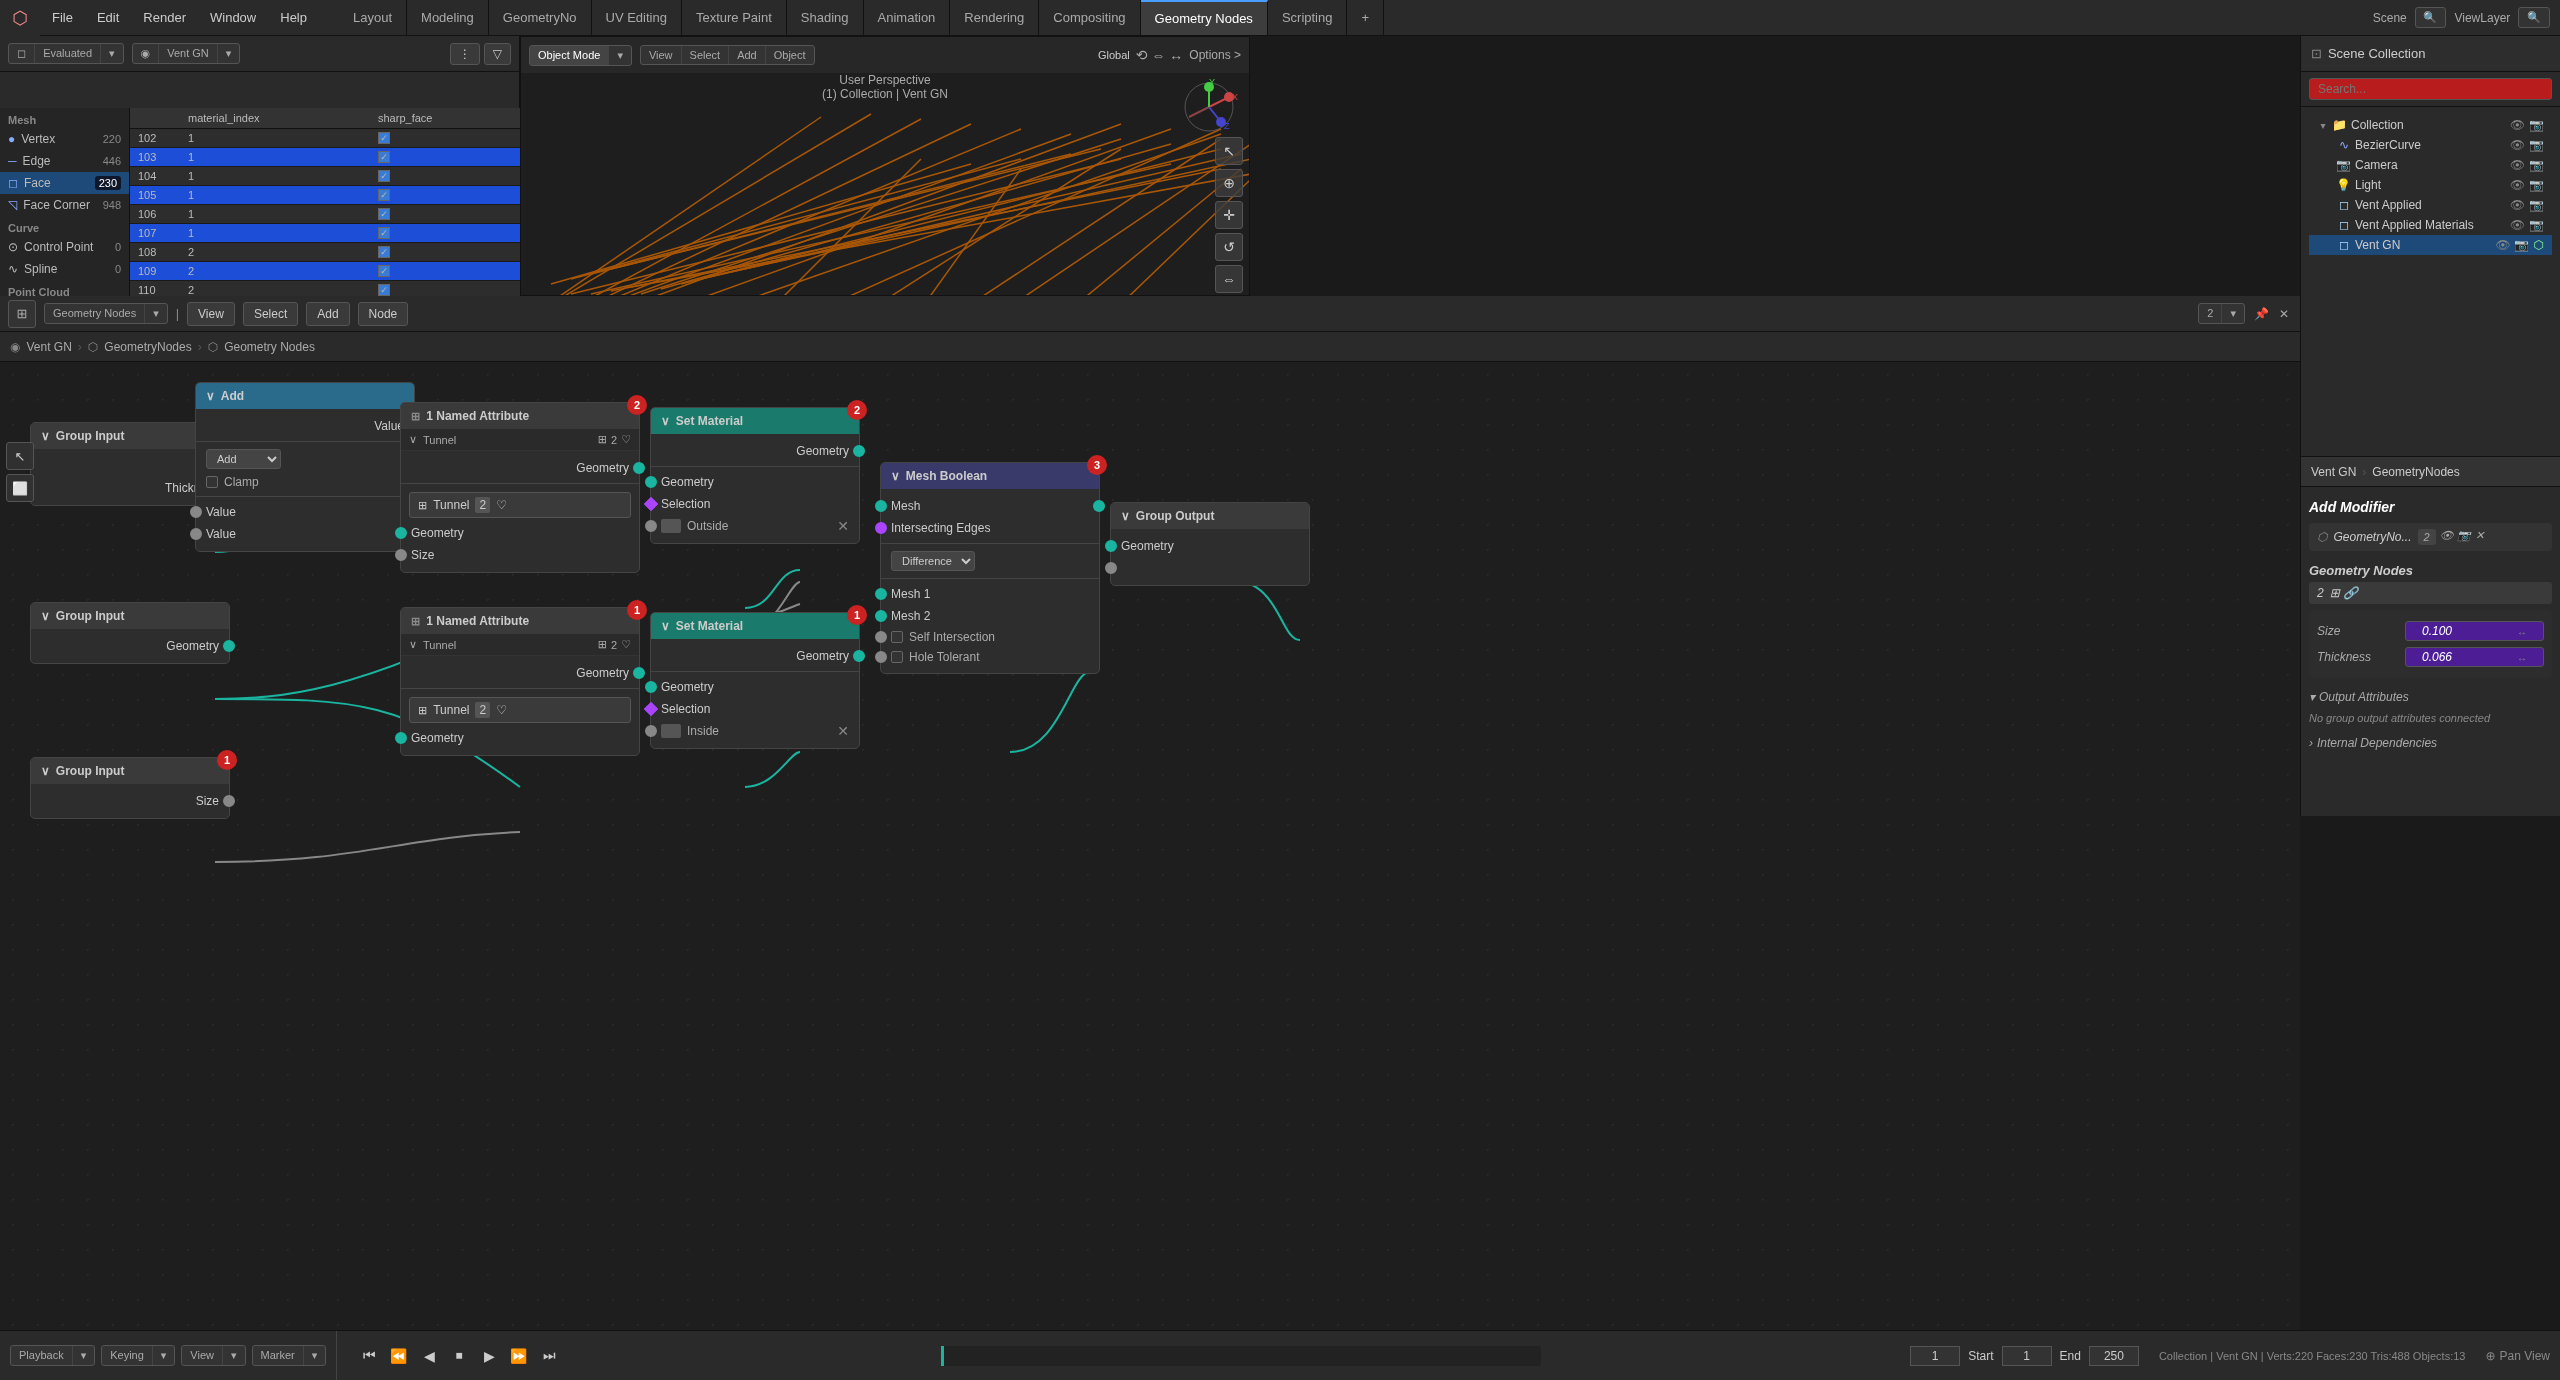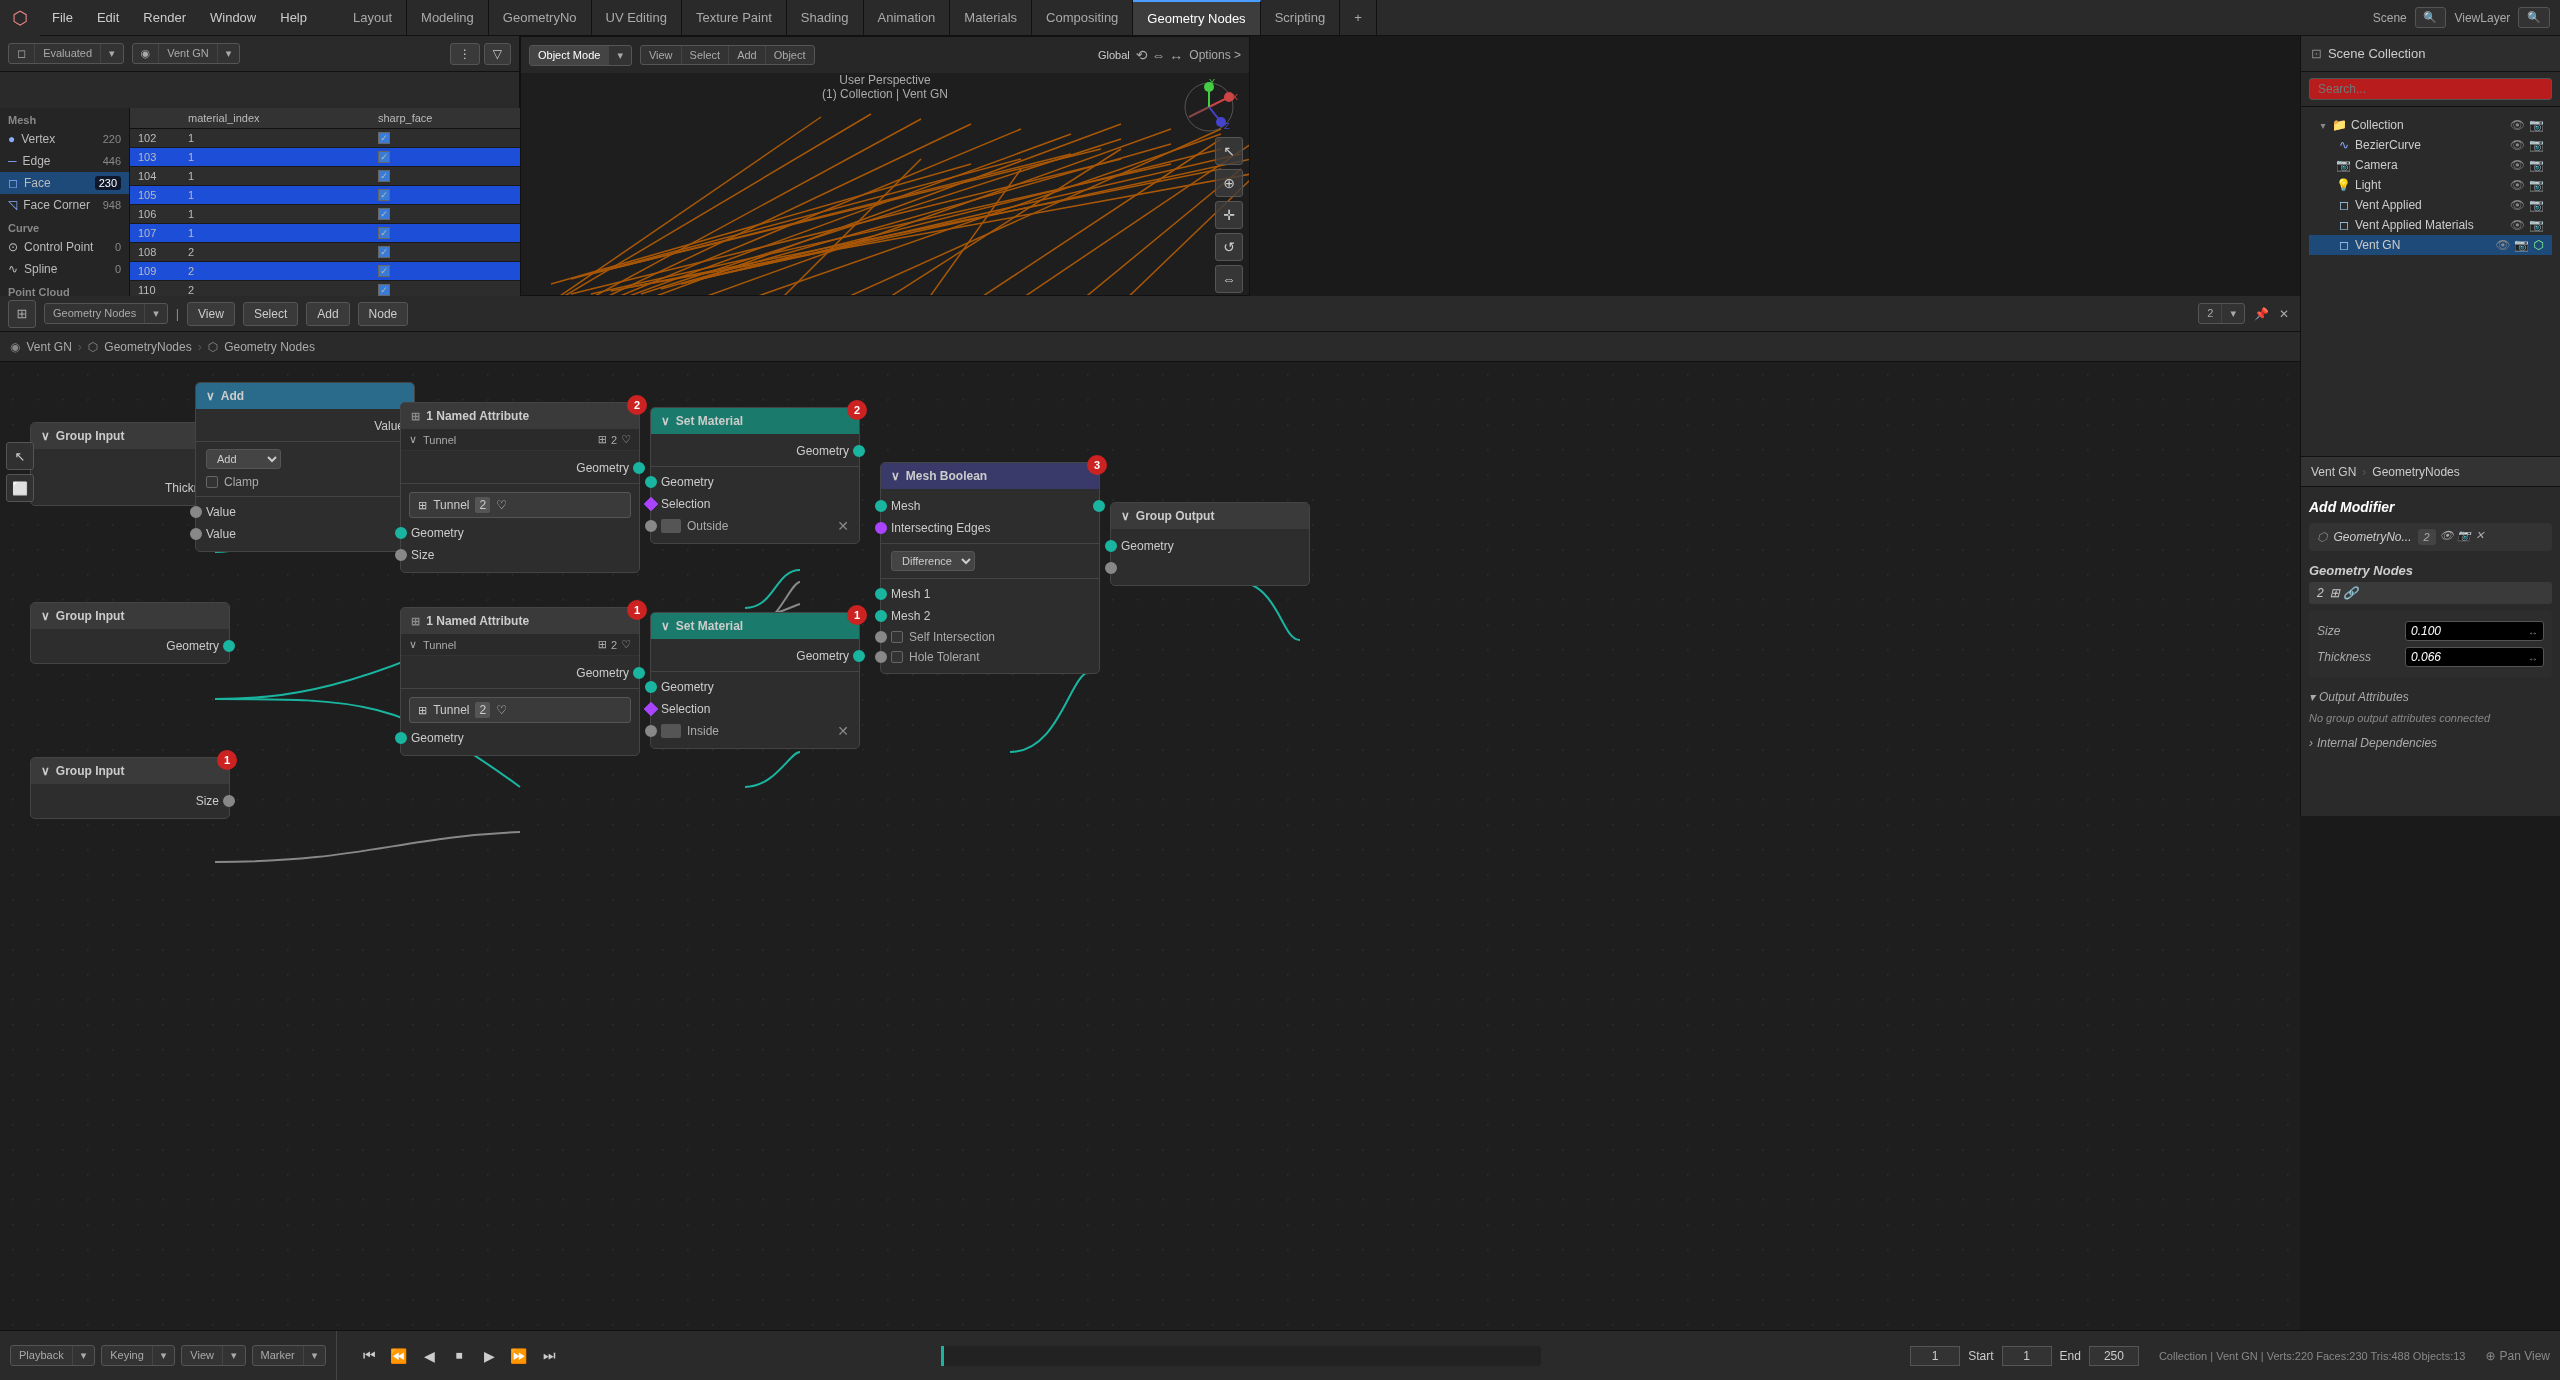--- a/index.html
+++ b/index.html
@@ -643,24 +643,24 @@
       padding: 3px 0;
       font-size: 12px;
       gap: 8px;
     }
     .gn-prop-label {
       width: 80px;
       color: #aaa;
     }
     .gn-prop-val {
       flex: 1;
-      background: #000000;
+      background: #4c1d95;
       border: 1px solid #555;
       color: #fff;
-      padding: 2px 5px;
+      padding: 2px 16px;
       border-radius: 3px;
       font-size: 12px;
       display: flex;
       align-items: center;
       justify-content: space-between;
     }
 
     
     .ne-top-area {
       position: absolute;
@@ -726,21 +726,21 @@
     <div class="menu-item">Help</div>
   </div>
   <div class="workspace-tabs">
     <div class="workspace-tab">Layout</div>
     <div class="workspace-tab">Modeling</div>
     <div class="workspace-tab">GeometryNo</div>
     <div class="workspace-tab">UV Editing</div>
     <div class="workspace-tab">Texture Paint</div>
     <div class="workspace-tab">Shading</div>
     <div class="workspace-tab">Animation</div>
-    <div class="workspace-tab">Materials</div>
+    <div class="workspace-tab">Rendering</div>
     <div class="workspace-tab">Compositing</div>
     <div class="workspace-tab active">Geometry Nodes</div>
     <div class="workspace-tab">Scripting</div>
     <div class="workspace-tab">+</div>
   </div>
   <div class="top-right-controls">
     <span>Scene</span>
     <div class="btn-group">
       <span class="btn-small">🔍</span>
     </div>

